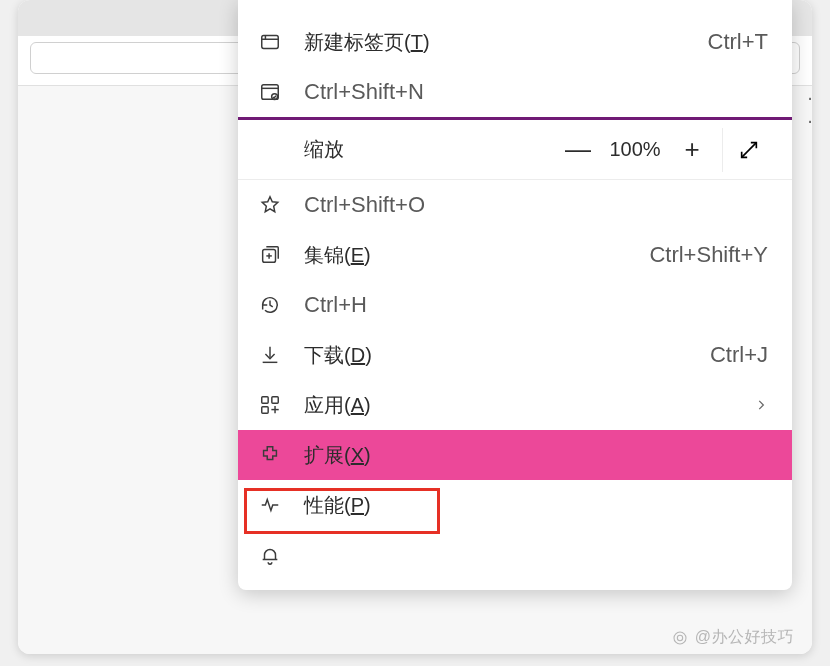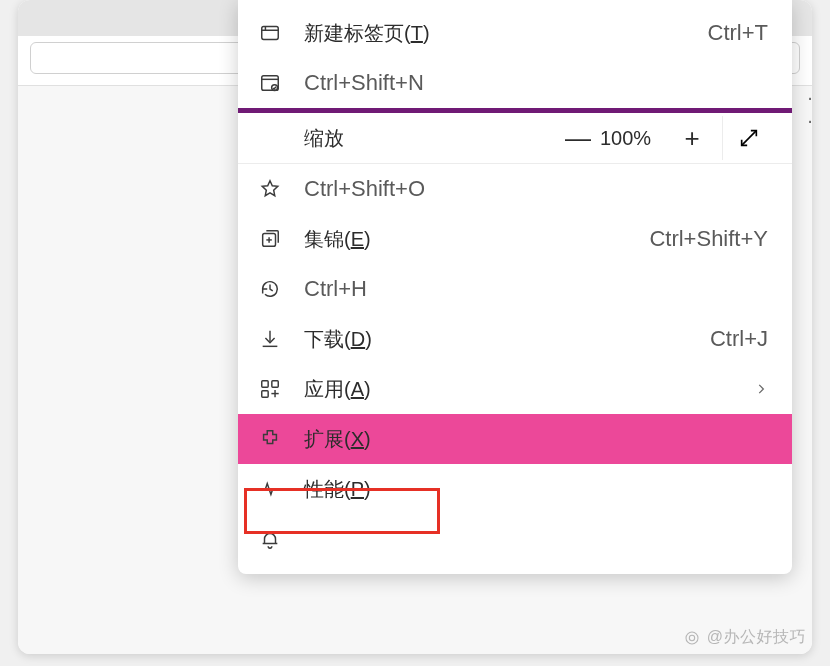--- a/index.html
+++ b/index.html
@@ -43,21 +43,21 @@
     background: #f7f7f7;
   }
   .menu {
     position: absolute;
     left: 238px;
     top: 0;
     width: 554px;
     background: #ffffff;
     border-radius: 0 0 8px 8px;
     box-shadow: 0 4px 20px rgba(0,0,0,0.2);
-    padding-top: 8px;
+    padding-top: 17px;
     padding-bottom: 10px;
   }
   .menu-item {
     display: flex;
     align-items: center;
     height: 50px;
     padding: 0 24px 0 18px;
     color: #2c2c2c;
     font-size: 20px;
     cursor: pointer;
@@ -81,36 +81,36 @@
     color: #5a5a5a;
     font-size: 22px;
   }
   .menu-item .chevron {
     color: #6a6a6a;
     margin-left: auto;
   }
   .zoom-row {
     display: flex;
     align-items: center;
-    height: 56px;
+    height: 63px;
     padding: 0 18px 0 18px;
-    border-top: 5px solid #701a75;
+    border-top: 3px solid #701a75;
     border-bottom: 1px solid #ececec;
     font-size: 20px;
   }
   .zoom-row .icon-slot {
     width: 28px; height:28px; margin-right:20px;
   }
   .zoom-row .zlabel { flex: 1; color:#2c2c2c; }
   .zoom-row .zbtn {
     width: 44px; height: 44px;
     display:flex; align-items:center; justify-content:center;
     color:#2c2c2c; font-size:26px; cursor:pointer;
   }
-  .zoom-row .zpct { width:70px; text-align:left; color:#2c2c2c; }
+  .zoom-row .zpct { width:70px; text-align:center; color:#2c2c2c; }
   .zoom-row .fs-btn {
     width: 52px; height: 44px;
     border-left: 1px solid #ececec;
     display:flex; align-items:center; justify-content:center;
     margin-left: 8px;
     cursor:pointer;
   }
   .highlight-box {
     position: absolute;
     border: 3px solid #e63025;
@@ -120,21 +120,21 @@
     position: absolute;
     right: 8px;
     top: 86px;
     width: 24px;
     color: #6a6a6a;
     font-size: 20px;
     text-align: center;
   }
   .watermark {
     position: absolute;
-    right: 24px;
+    right: 36px;
     bottom: 18px;
     color: rgba(170,170,170,0.85);
     font-size: 16px;
     font-family: sans-serif;
     letter-spacing: 0.5px;
     display:flex;
     align-items:center;
     gap:6px;
   }
   .watermark .wm-icon {

